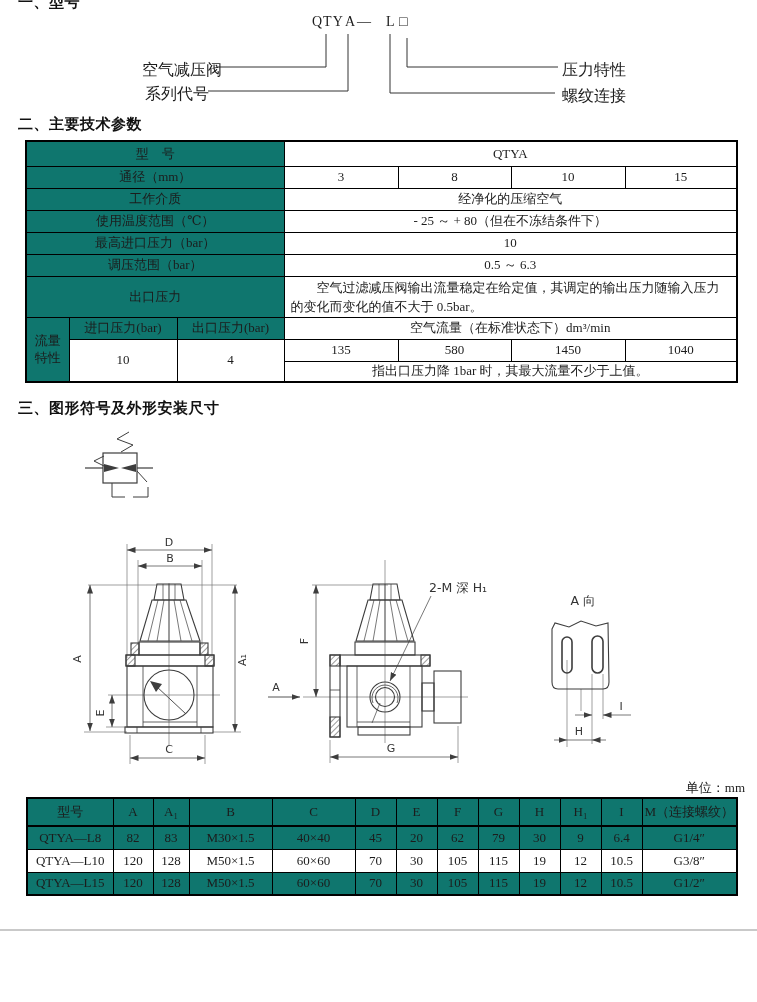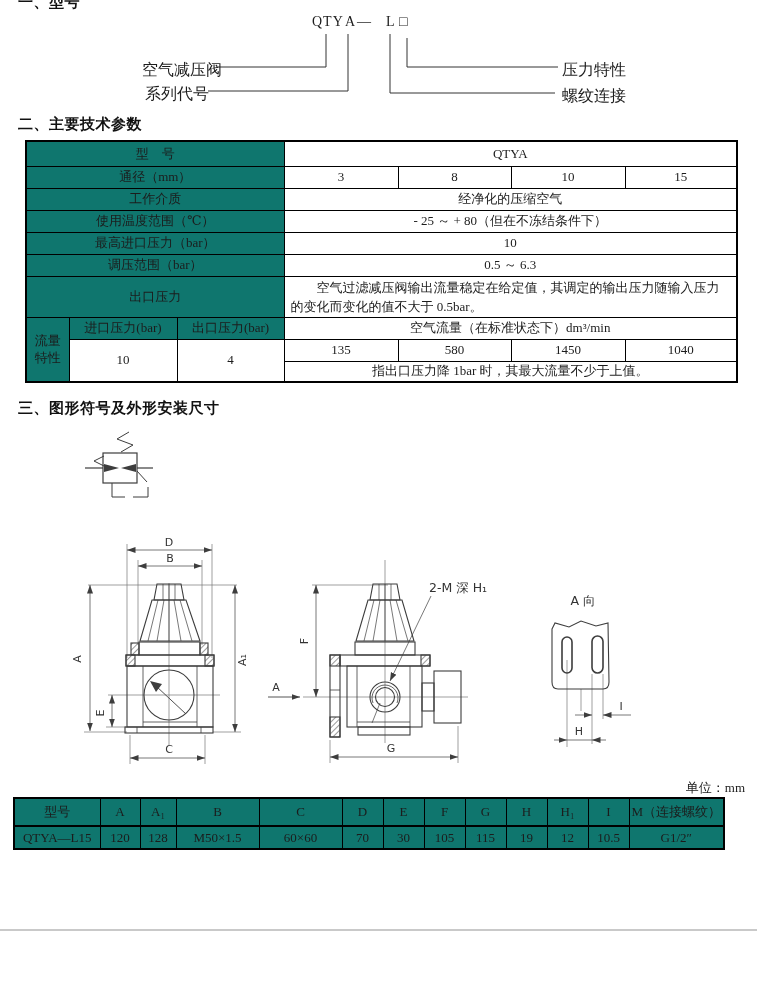--- a/index.html
+++ b/index.html
@@ -20,21 +20,21 @@
   .ml1{left:2px;top:46px}.ml2{left:5px;top:70px}
   .mr1{left:422px;top:46px}.mr2{left:422px;top:72px}
   
   table{position:absolute;border-collapse:collapse;table-layout:fixed}
   td,th{border:1px solid #000;text-align:center;vertical-align:middle;font-size:13px;
         font-weight:normal;padding:0 2px;overflow:hidden;white-space:nowrap}
   .g{background:#0f766e}
   #tech{left:25px;top:140px;width:711px;border:2px solid #000}
   #tech .longtext{text-align:left;padding:1px 6px;text-indent:2em;line-height:19px;white-space:normal}
   #tech .wrapcell{white-space:normal;line-height:17px;padding:0 2px}
-  #dims{left:13px;top:797px;width:710px;border:2px solid #000}
+  #dims{left:26px;top:797px;width:710px;border:2px solid #000}
   #dims th{height:28px;border-bottom:2px solid #000}
   #dims td{height:23px}
   .unit{position:absolute;top:779px;right:12px;font-size:13px}
   .rule{position:absolute;left:0;top:929px;width:757px;height:2px;background:#c9c9c9}
   #draw{position:absolute;left:0;top:420px}
   #draw text{font-family:"DejaVu Sans","Liberation Sans",sans-serif;font-size:11px;fill:#333}
   #draw text.cjk{font-size:12.5px}
 </style>
 </head>
 <body>
@@ -323,20 +323,50 @@
       <th class="g">D</th>
       <th class="g">E</th>
       <th class="g">F</th>
       <th class="g">G</th>
       <th class="g">H</th>
       <th class="g">H₁</th>
       <th class="g">I</th>
       <th class="g">M（连接螺纹）</th>
     </tr>
     <tr class="g">
+      <td>QTYA—L8</td>
+      <td>82</td>
+      <td>83</td>
+      <td>M30×1.5</td>
+      <td>40×40</td>
+      <td>45</td>
+      <td>20</td>
+      <td>62</td>
+      <td>79</td>
+      <td>30</td>
+      <td>9</td>
+      <td>6.4</td>
+      <td>G1/4″</td>
+    </tr>
+    <tr>
+      <td>QTYA—L10</td>
+      <td>120</td>
+      <td>128</td>
+      <td>M50×1.5</td>
+      <td>60×60</td>
+      <td>70</td>
+      <td>30</td>
+      <td>105</td>
+      <td>115</td>
+      <td>19</td>
+      <td>12</td>
+      <td>10.5</td>
+      <td>G3/8″</td>
+    </tr>
+    <tr class="g">
       <td>QTYA—L15</td>
       <td>120</td>
       <td>128</td>
       <td>M50×1.5</td>
       <td>60×60</td>
       <td>70</td>
       <td>30</td>
       <td>105</td>
       <td>115</td>
       <td>19</td>

